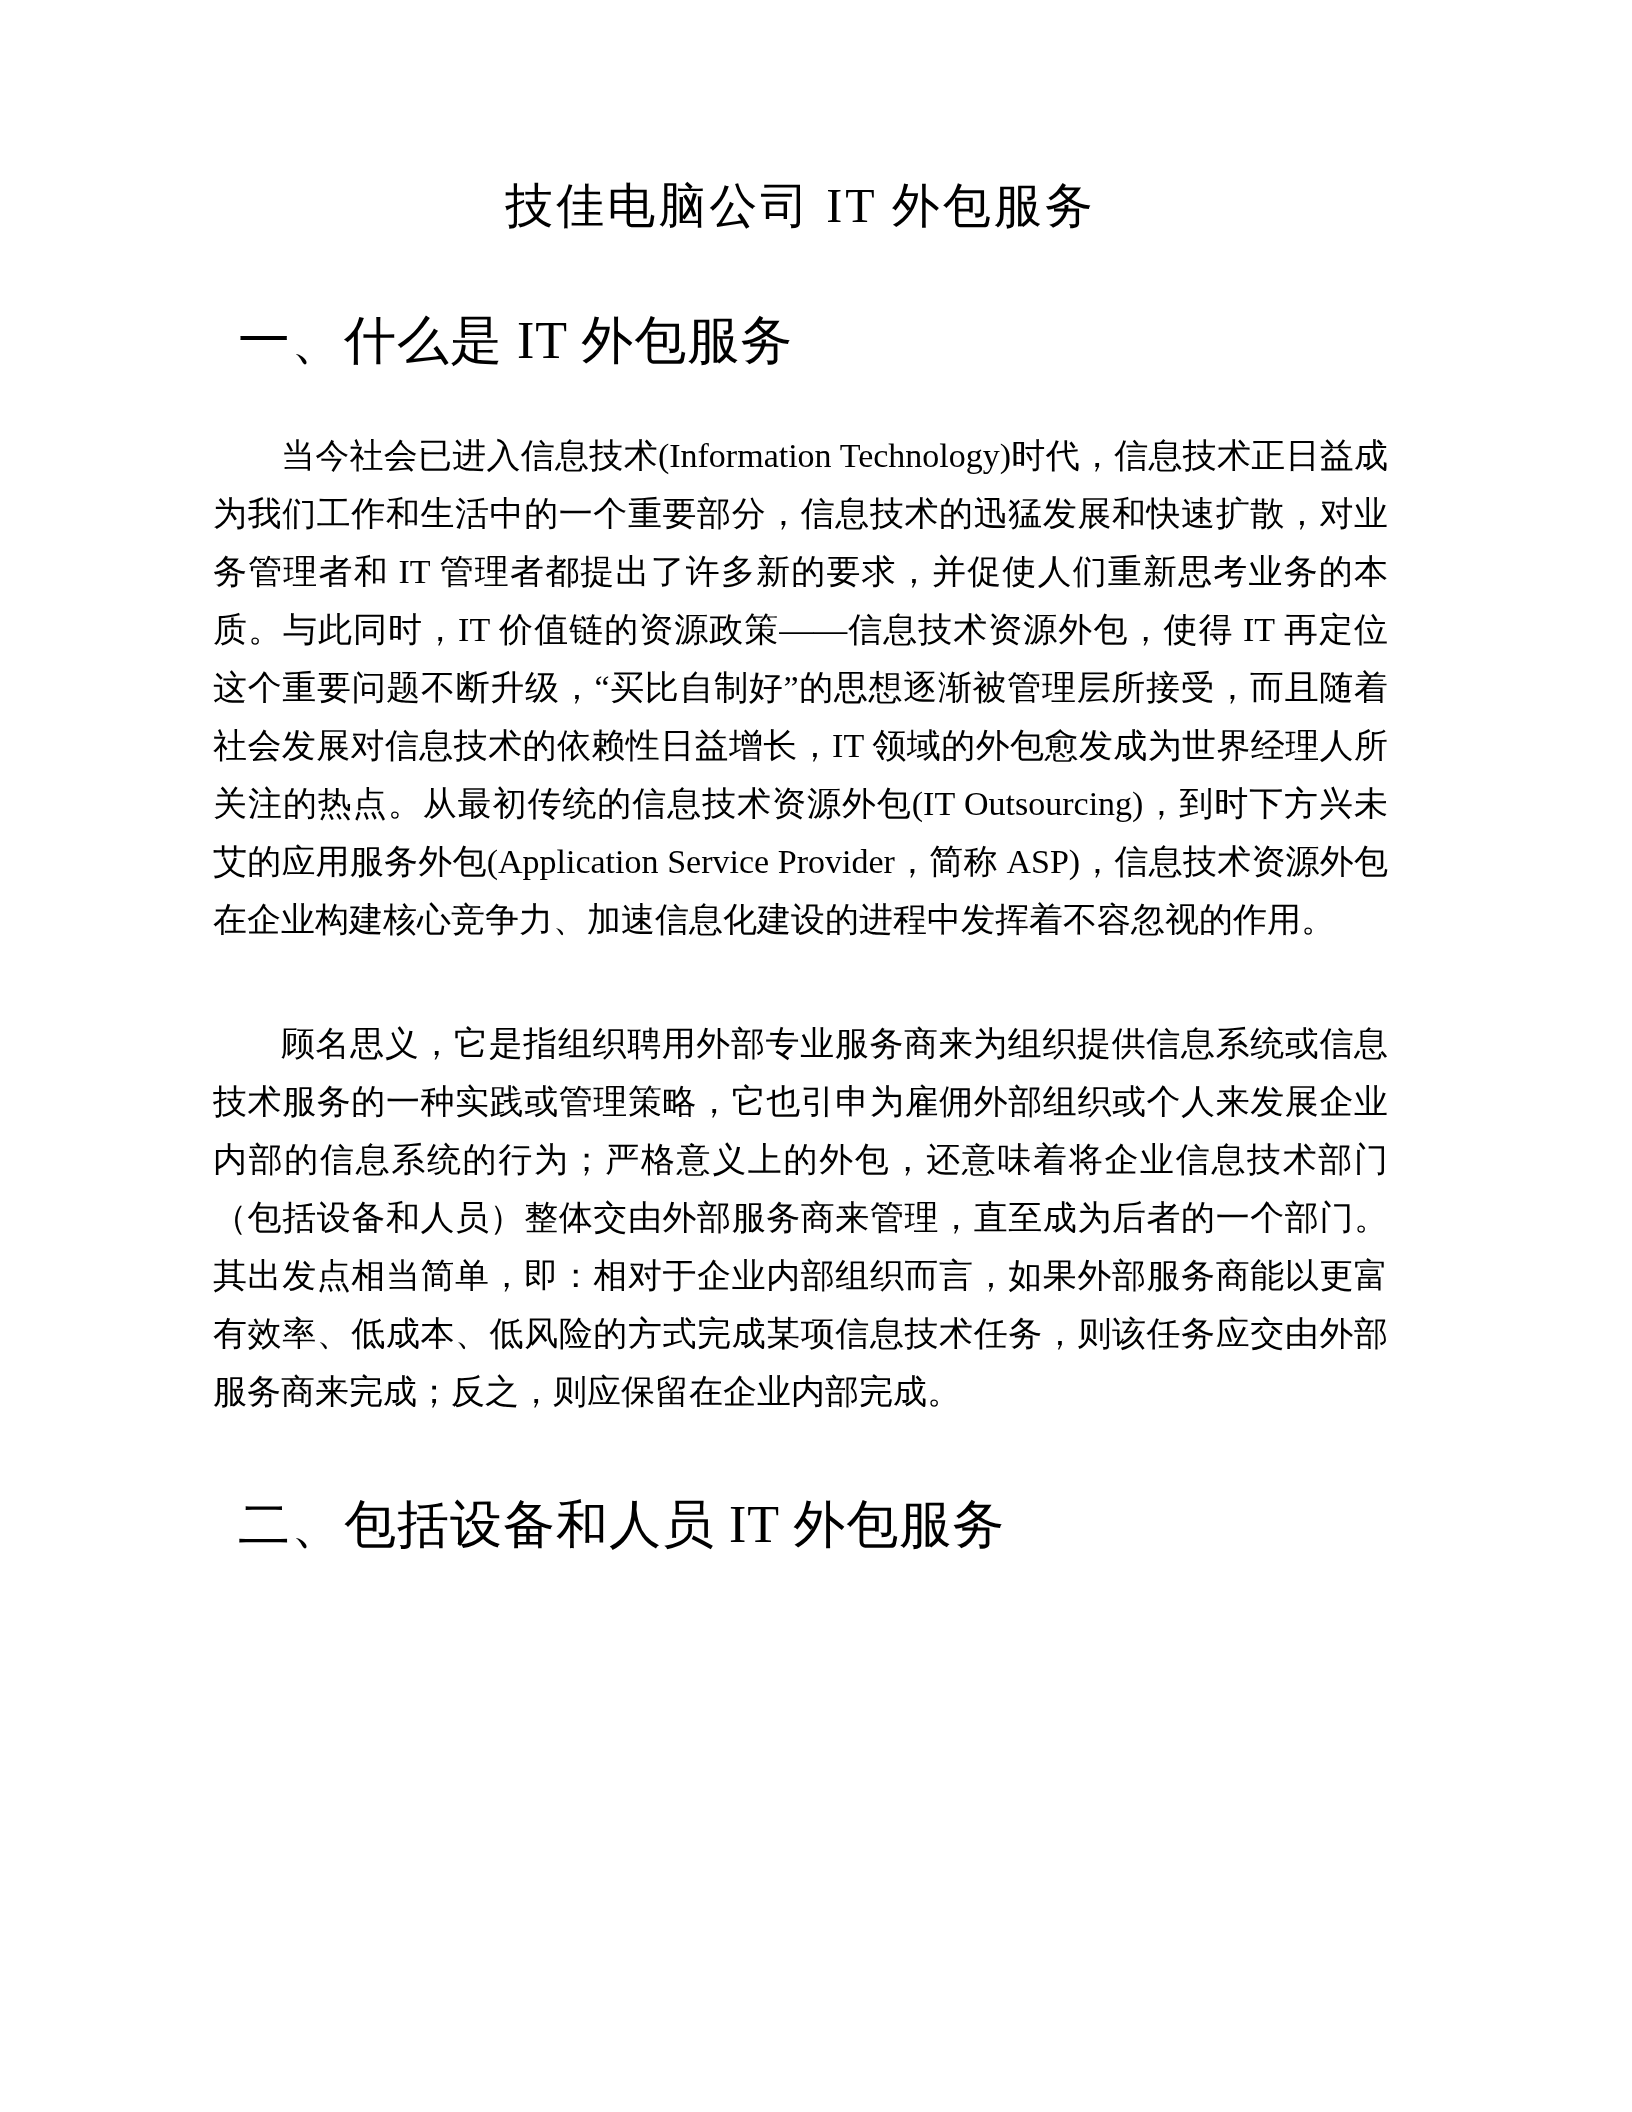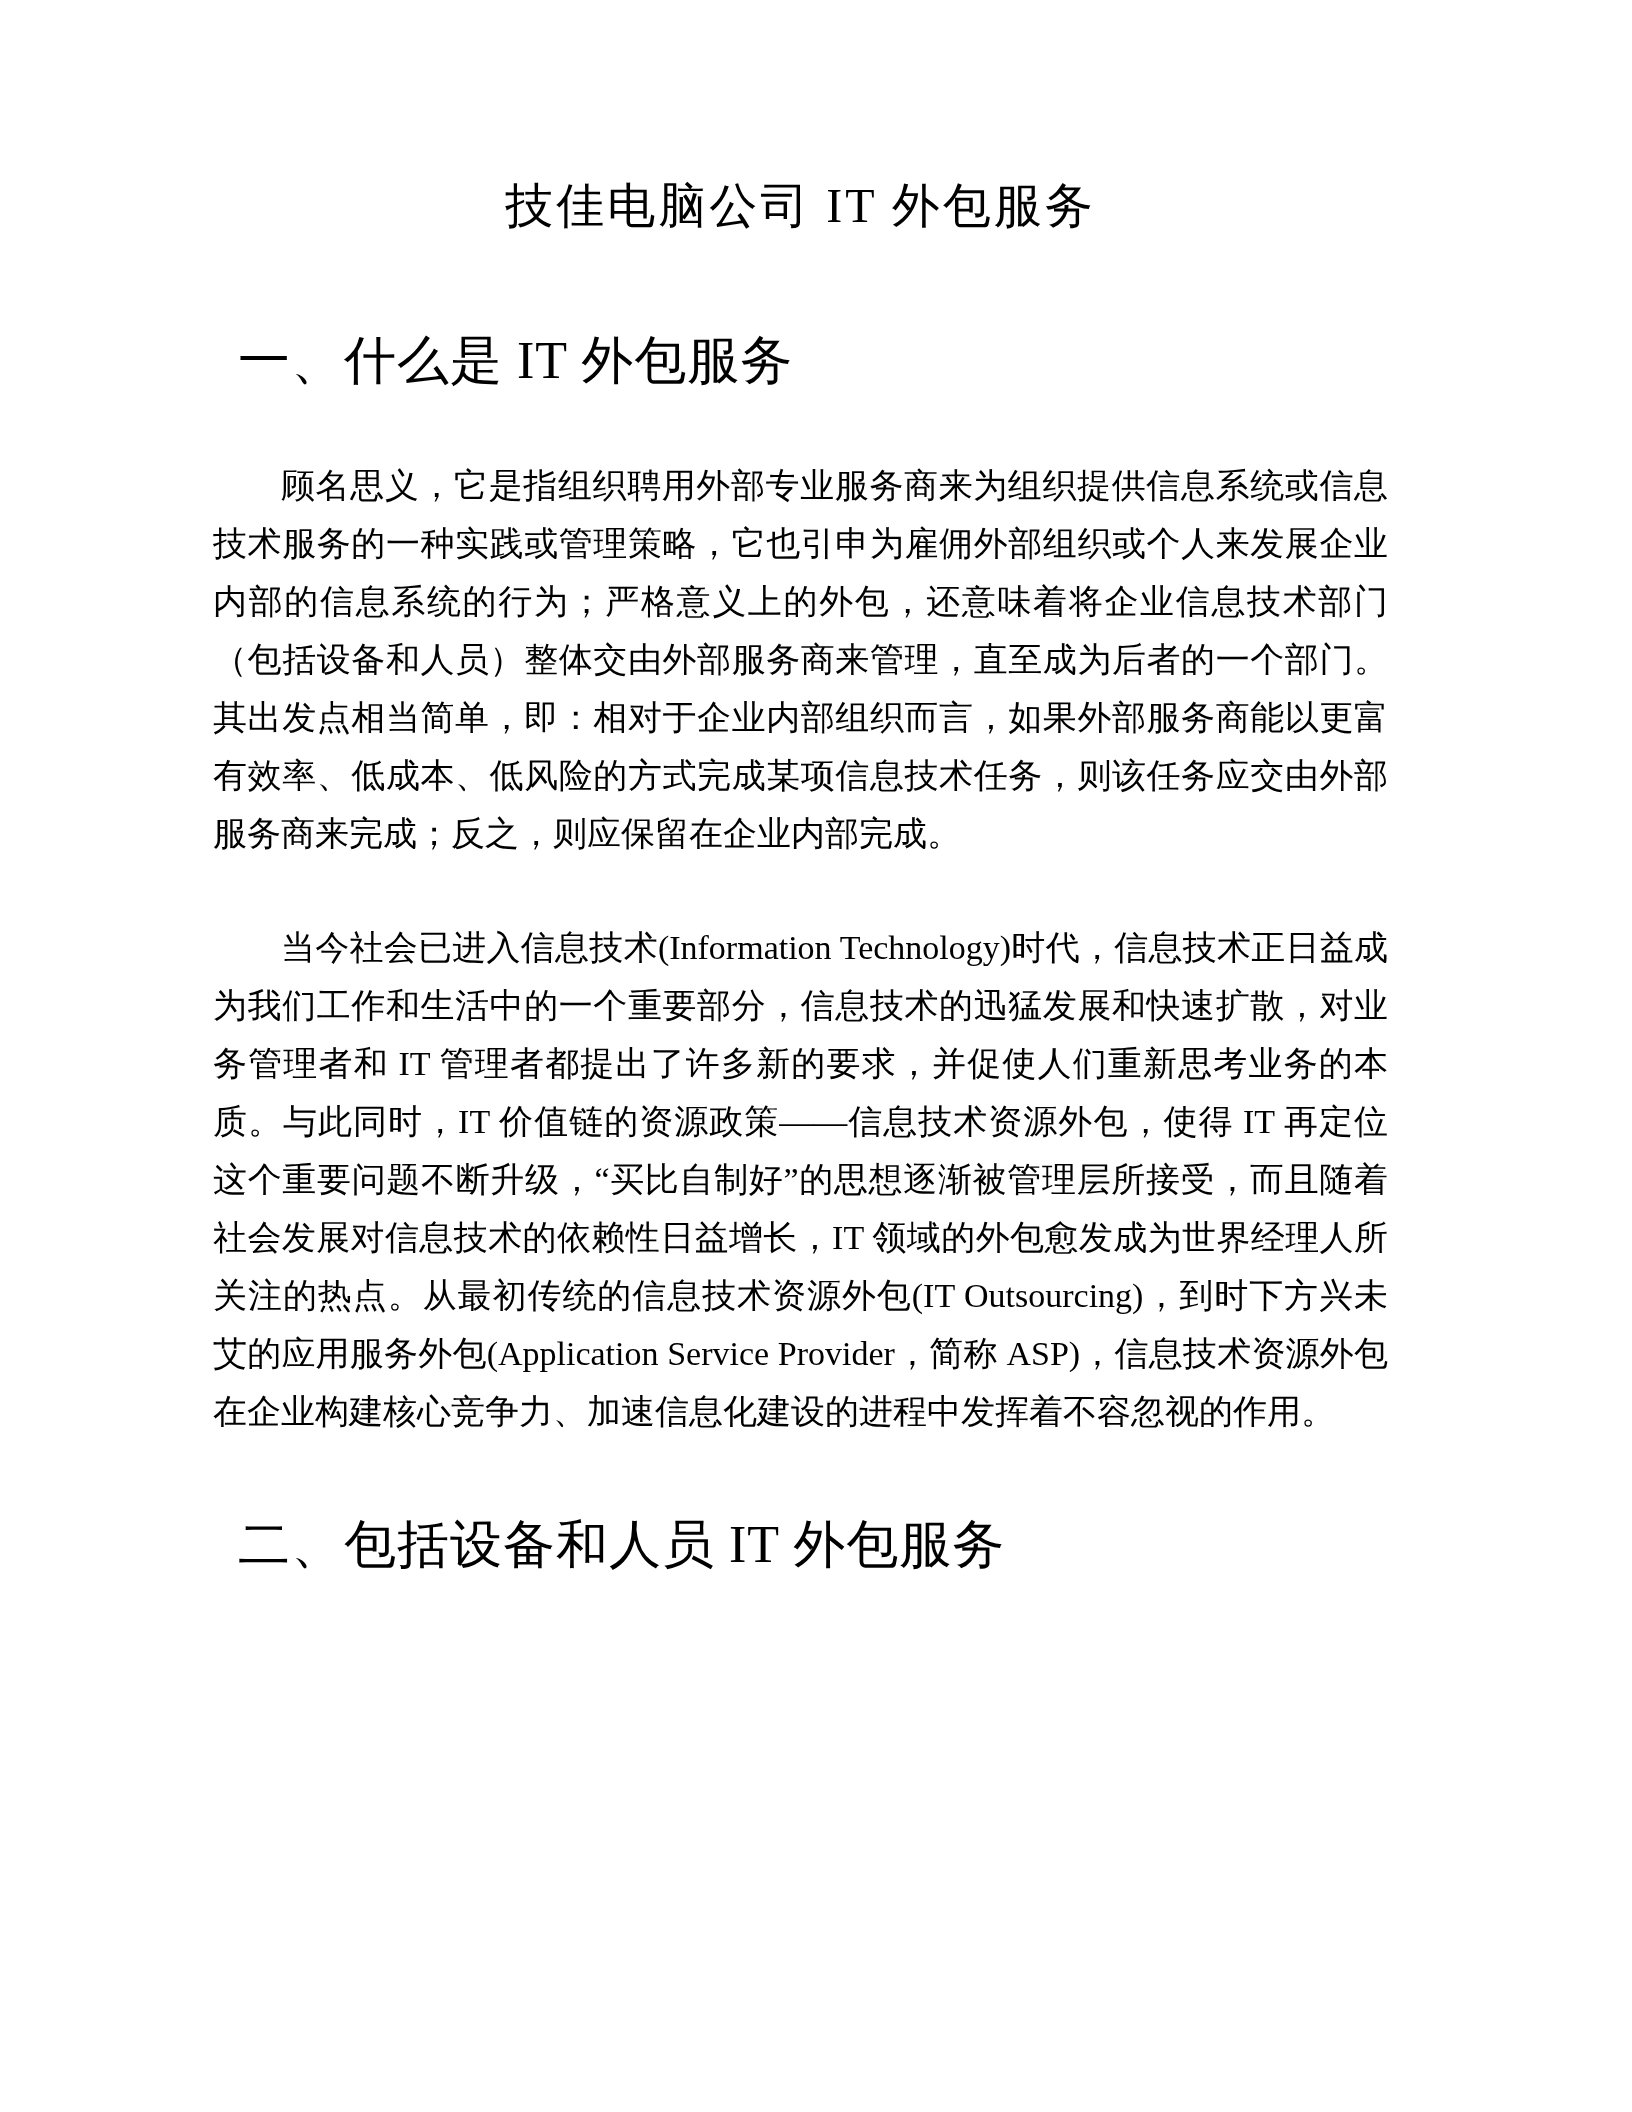--- a/index.html
+++ b/index.html
@@ -35,21 +35,21 @@
     margin: 0;
     line-height: 1.1;
     letter-spacing: 3px;
     white-space: nowrap;
   }
 
   
   .section-heading {
     font-size: 52px;
     font-weight: 400;
-    margin: 98px 0 0 25px;
+    margin: 78px 0 0 25px;
     line-height: 1.15;
     letter-spacing: 1px;
     white-space: nowrap;
   }
   .section-heading.second {
     margin-top: 74px;
   }
 
   
   .body-para {
@@ -66,19 +66,19 @@
 </style>
 </head>
 <body>
 
 <div class="page">
 
   <h1 class="doc-title">技佳电脑公司 IT 外包服务</h1>
 
   <h2 class="section-heading">一、什么是 IT 外包服务</h2>
 
+  <p class="body-para follow">当今社会已进入信息技术(Information Technology)时代，信息技术正日益成为我们工作和生活中的一个重要部分，信息技术的迅猛发展和快速扩散，对业务管理者和 IT 管理者都提出了许多新的要求，并促使人们重新思考业务的本质。与此同时，IT 价值链的资源政策——信息技术资源外包，使得 IT 再定位这个重要问题不断升级，“买比自制好”的思想逐渐被管理层所接受，而且随着社会发展对信息技术的依赖性日益增长，IT 领域的外包愈发成为世界经理人所关注的热点。从最初传统的信息技术资源外包(IT Outsourcing)，到时下方兴未艾的应用服务外包(Application Service Provider，简称 ASP)，信息技术资源外包在企业构建核心竞争力、加速信息化建设的进程中发挥着不容忽视的作用。</p>
+
   <p class="body-para">顾名思义，它是指组织聘用外部专业服务商来为组织提供信息系统或信息技术服务的一种实践或管理策略，它也引申为雇佣外部组织或个人来发展企业内部的信息系统的行为；严格意义上的外包，还意味着将企业信息技术部门（包括设备和人员）整体交由外部服务商来管理，直至成为后者的一个部门。其出发点相当简单，即：相对于企业内部组织而言，如果外部服务商能以更富有效率、低成本、低风险的方式完成某项信息技术任务，则该任务应交由外部服务商来完成；反之，则应保留在企业内部完成。</p>
-
-  <p class="body-para follow">当今社会已进入信息技术(Information Technology)时代，信息技术正日益成为我们工作和生活中的一个重要部分，信息技术的迅猛发展和快速扩散，对业务管理者和 IT 管理者都提出了许多新的要求，并促使人们重新思考业务的本质。与此同时，IT 价值链的资源政策——信息技术资源外包，使得 IT 再定位这个重要问题不断升级，“买比自制好”的思想逐渐被管理层所接受，而且随着社会发展对信息技术的依赖性日益增长，IT 领域的外包愈发成为世界经理人所关注的热点。从最初传统的信息技术资源外包(IT Outsourcing)，到时下方兴未艾的应用服务外包(Application Service Provider，简称 ASP)，信息技术资源外包在企业构建核心竞争力、加速信息化建设的进程中发挥着不容忽视的作用。</p>
 
   <h2 class="section-heading second">二、包括设备和人员 IT 外包服务</h2>
 
 </div>
 
 </body></html>

